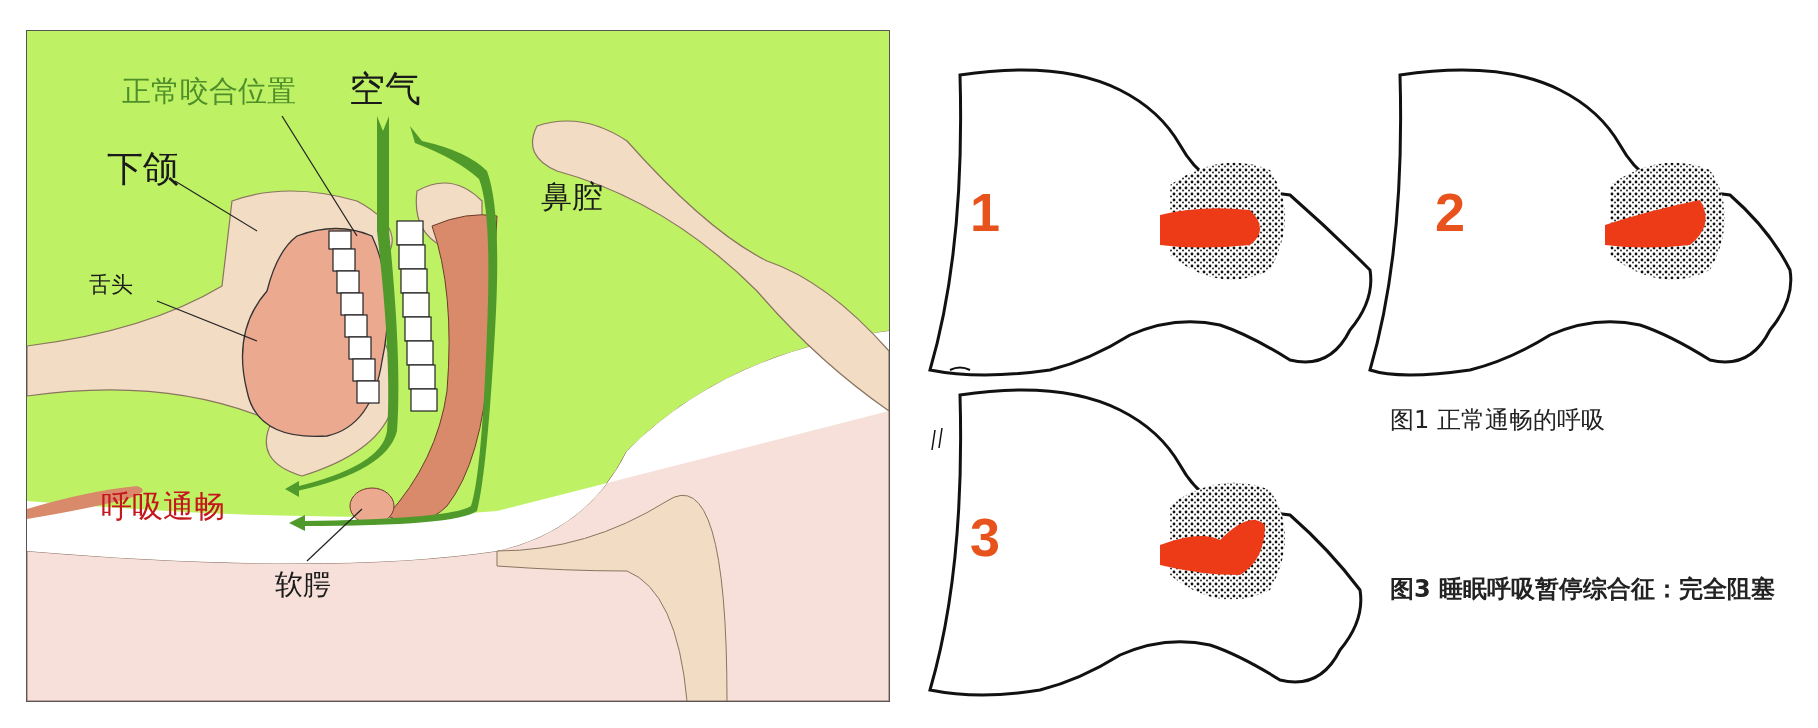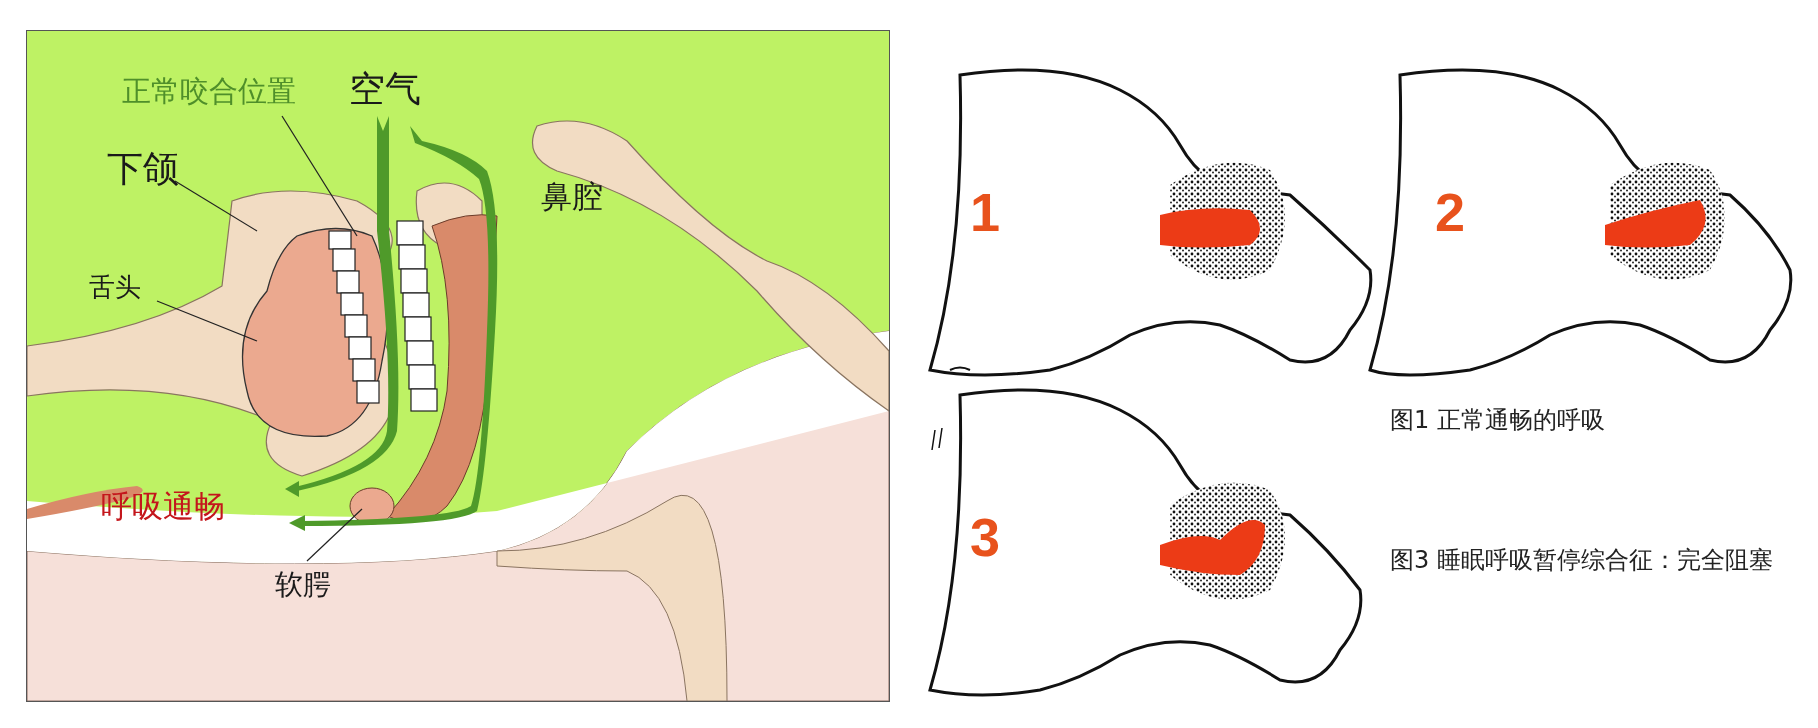--- a/index.html
+++ b/index.html
@@ -67,21 +67,21 @@
       <line x1="255" y1="85" x2="330" y2="205"></line>
       <line x1="148" y1="150" x2="230" y2="200"></line>
       <line x1="130" y1="270" x2="230" y2="310"></line>
       <line x1="335" y1="478" x2="280" y2="530"></line>
     </g>
   </svg>
   <span class="lbl green" style="left:95px;top:46px;font-size:29px;">正常咬合位置</span>
   <span class="lbl black" style="left:322px;top:40px;font-size:36px;">空气</span>
   <span class="lbl black" style="left:80px;top:120px;font-size:36px;">下颌</span>
   <span class="lbl black" style="left:470px;top:150px;font-size:31px;margin-left:44px;">鼻腔</span>
-  <span class="lbl black" style="left:62px;top:243px;font-size:26px;">舌头</span>
+  <span class="lbl black" style="left:62px;top:243px;font-size:22px;">舌头</span>
   <span class="lbl red" style="left:74px;top:460px;font-size:31px;text-align:right;">呼吸通畅</span>
   <span class="lbl black" style="left:248px;top:540px;font-size:28px;">软腭</span>
 </div>
 
 <div class="panel" id="right">
   <svg width="898" height="680" viewBox="0 0 898 680">
     <defs>
       <pattern id="stip" width="6" height="6" patternUnits="userSpaceOnUse">
         <rect width="6" height="6" fill="#fff"></rect>
         <circle cx="2" cy="2" r="1.4" fill="#111"></circle>
@@ -106,14 +106,14 @@
       <path d="M250 475 Q300 440 350 460 Q380 505 350 560 Q300 585 250 545 Z" fill="url(#stip)"></path>
       <path d="M240 515 Q280 500 300 510 Q330 480 345 495 Q345 530 320 545 Q280 545 240 535 Z" fill="#ec3b16"></path>
       <path d="M30 340 Q40 335 50 340" stroke="#111" stroke-width="2" fill="none"></path>
       <path d="M15 400 L12 420 M22 398 L19 418" stroke="#111" stroke-width="1.5"></path>
     </g>
   </svg>
   <span class="num" style="left:50px;top:155px;">1</span>
   <span class="num" style="left:515px;top:155px;">2</span>
   <span class="num" style="left:50px;top:480px;">3</span>
   <span class="cap" style="left:470px;top:378px;">图1 正常通畅的呼吸</span>
-  <span class="cap" style="left:470px;top:518px;">图3 睡眠呼吸暂停综合征：完全阻塞</span>
+  <span class="cap" style="left:470px;top:547px;font-weight:bold;">图3 睡眠呼吸暂停综合征：完全阻塞</span>
 </div>
 
 </body></html>

